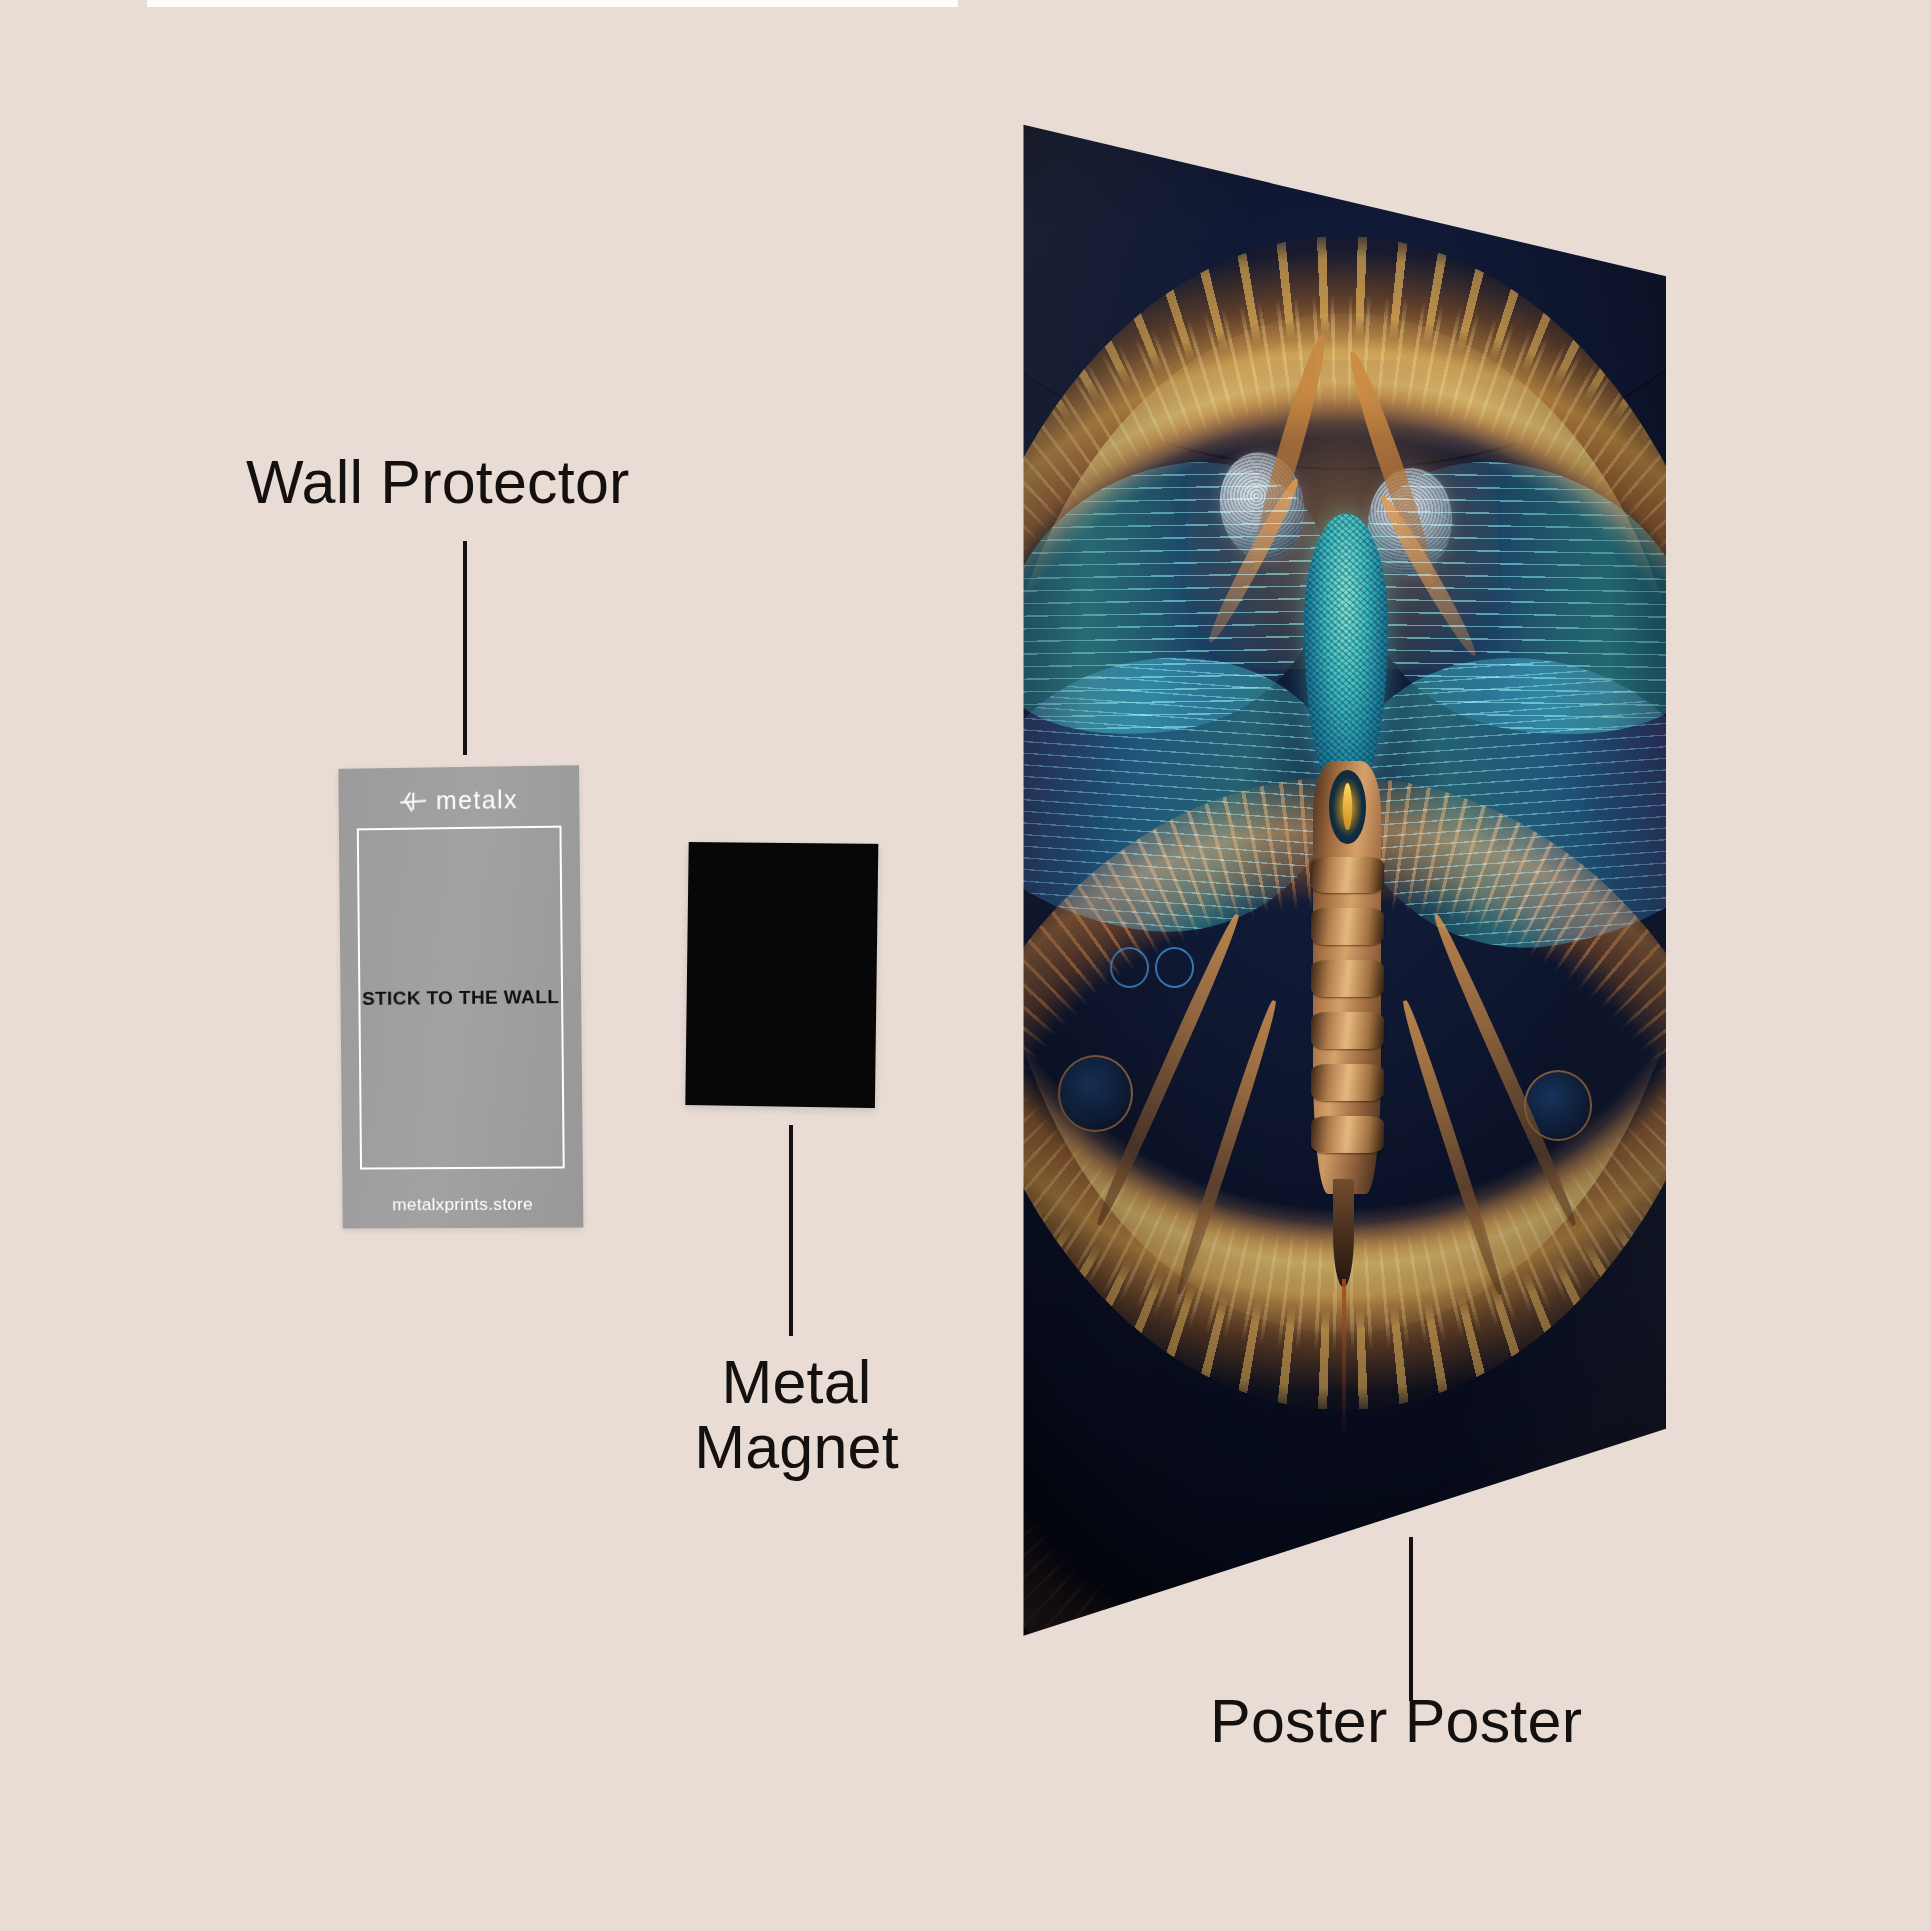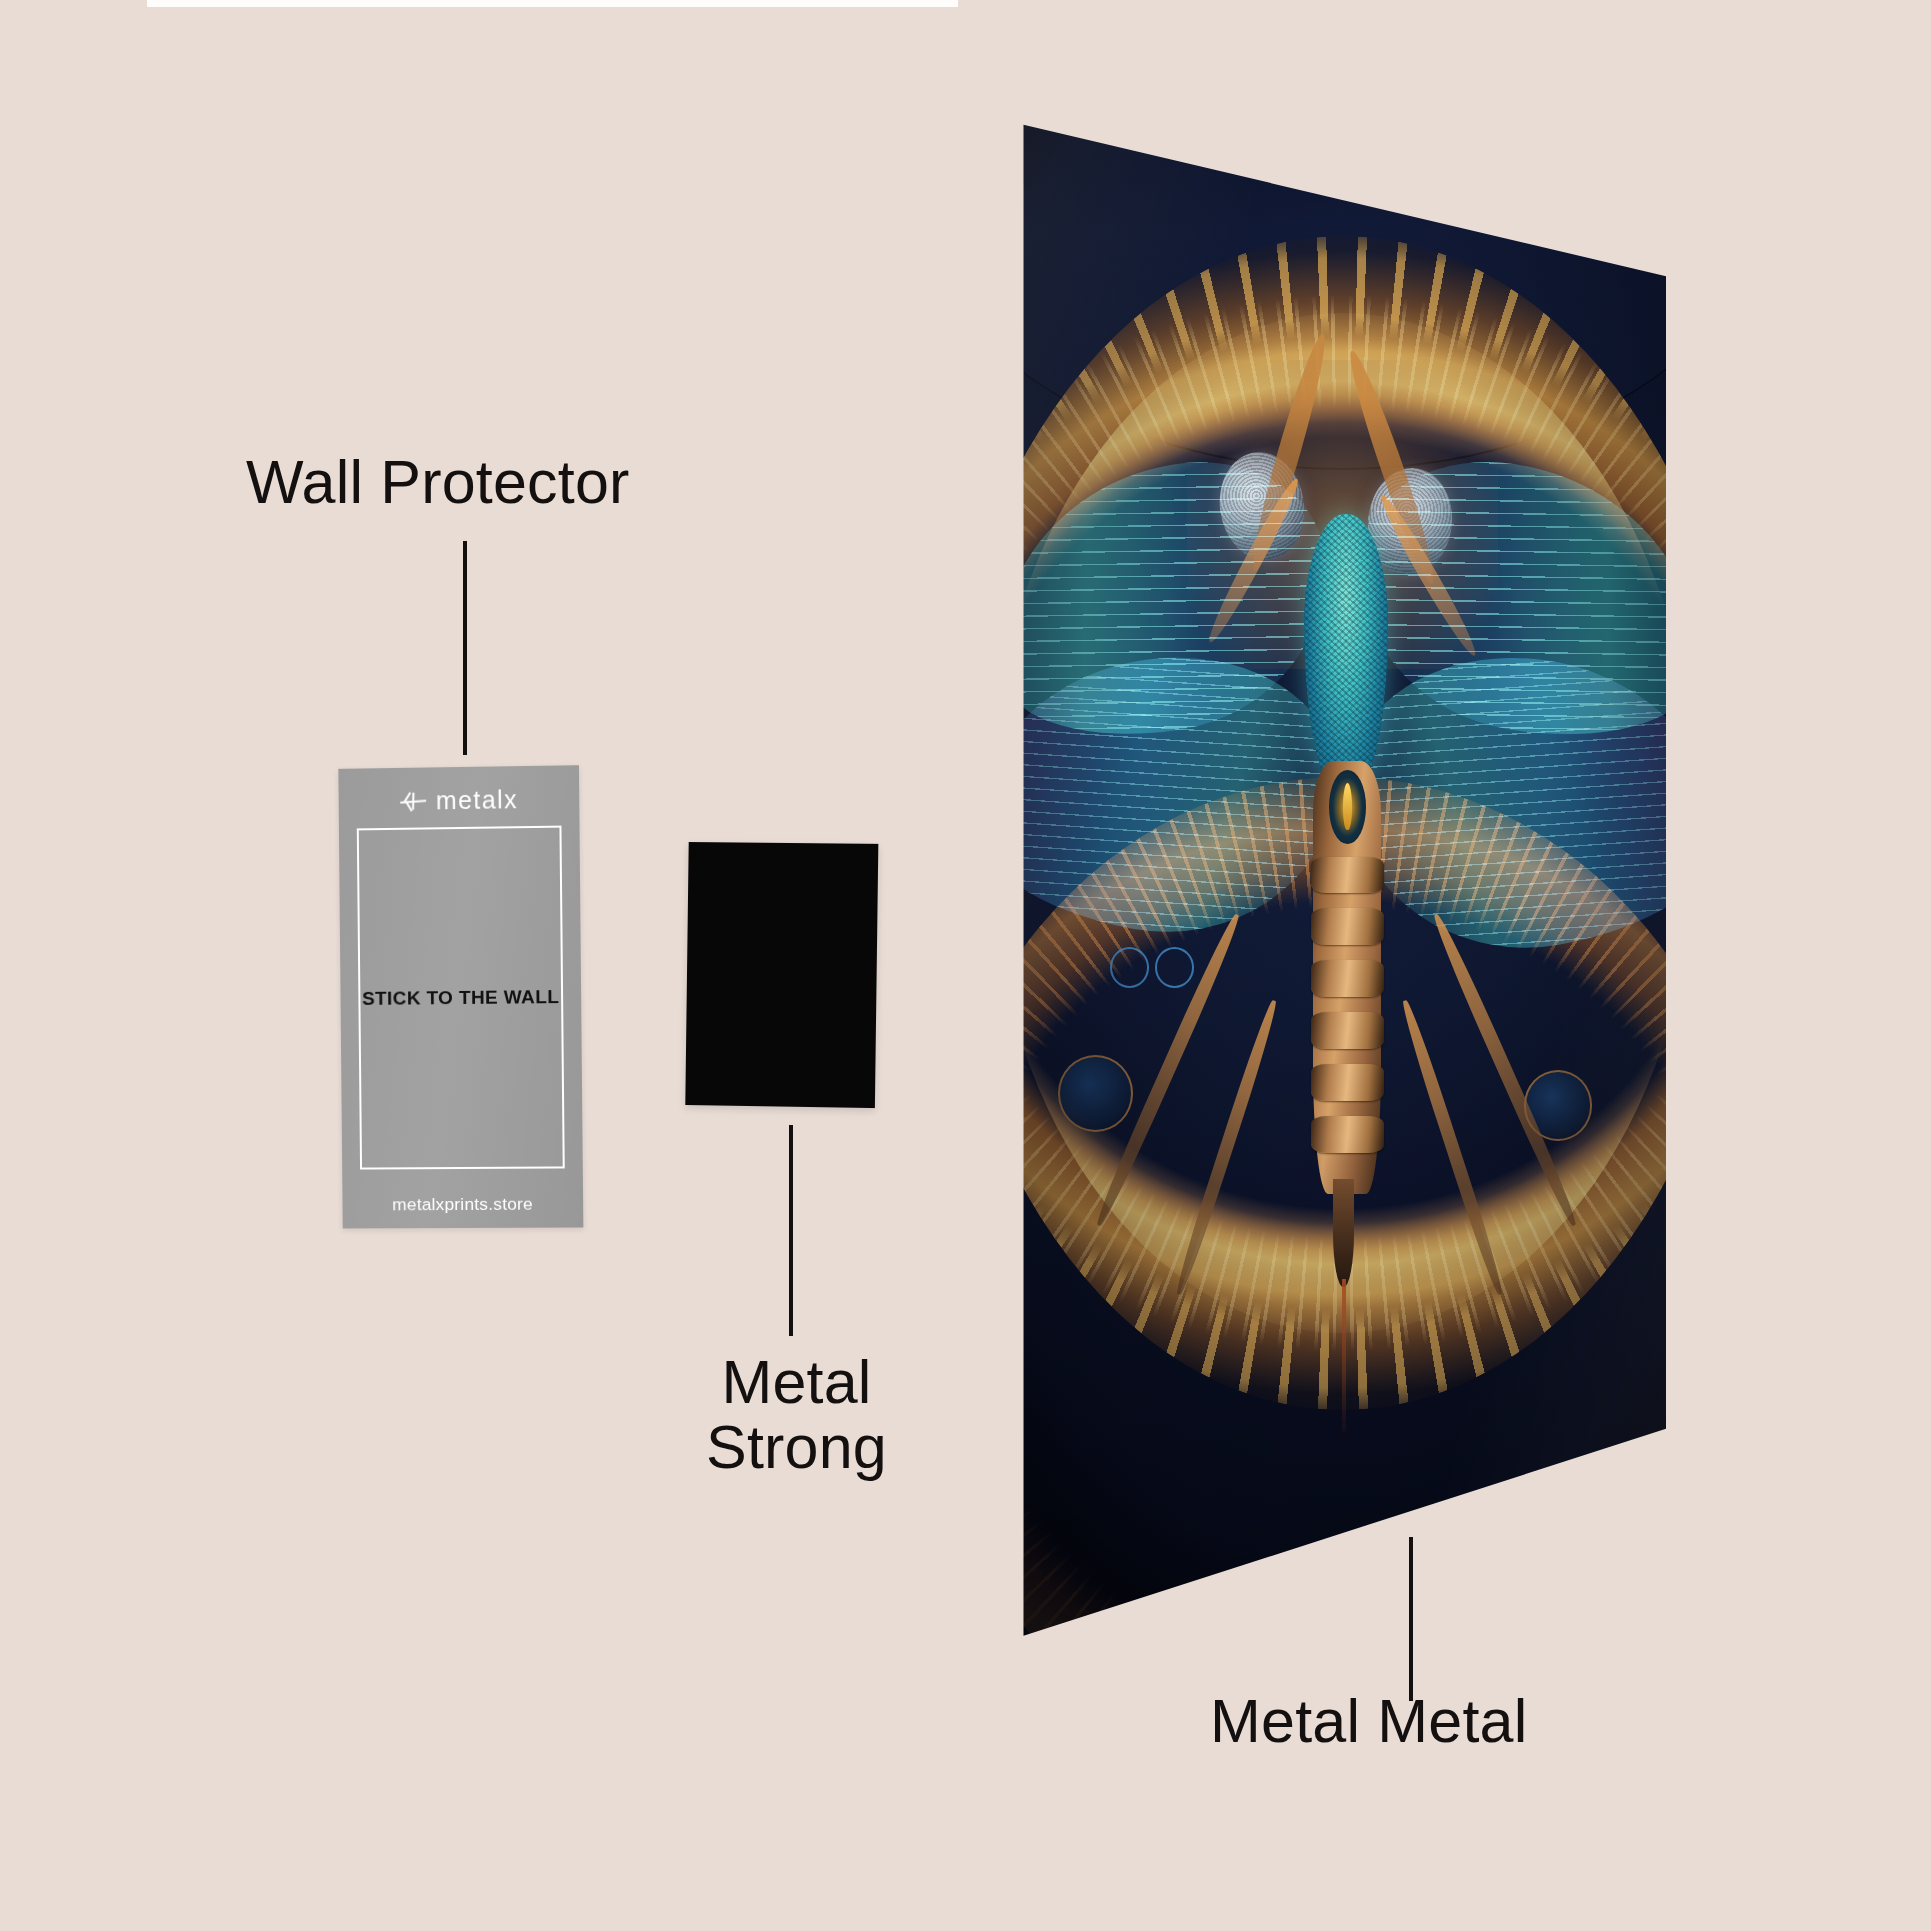--- a/index.html
+++ b/index.html
@@ -562,21 +562,21 @@
       <div class="wp-center-text">STICK TO THE WALL</div>
 
       <div class="wp-url">metalxprints.store</div>
     </div>
   </div>
 
   <div id="strong-magnet"></div>
 
   <div class="leader-line" id="line-strong-magnet"></div>
 
-  <div class="callout-label" id="label-strong-magnet"><span>Metal</span><br><span>Strong</span></div>
+  <div class="callout-label" id="label-strong-magnet"><span>Metal</span><br><span>Magnet</span></div>
 
   <div id="metal-poster">
     <div class="poster-art">
 
       <div class="top-arc"></div>
 
       <div class="gear-ring"></div>
       <div class="gear-hatch"></div>
       <div class="gear-teeth"></div>
       <div class="gear-ring-2"></div>
@@ -629,16 +629,16 @@
       <div class="leg r1"></div>
       <div class="leg r2"></div>
 
       <div class="art-vignette"></div>
       <div class="art-sheen"></div>
     </div>
   </div>
 
   <div class="leader-line" id="line-metal-poster"></div>
 
-  <div class="callout-label" id="label-metal-poster">Metal Metal</div>
+  <div class="callout-label" id="label-metal-poster">Poster Poster</div>
 
 </div>
 
 
 </body></html>

